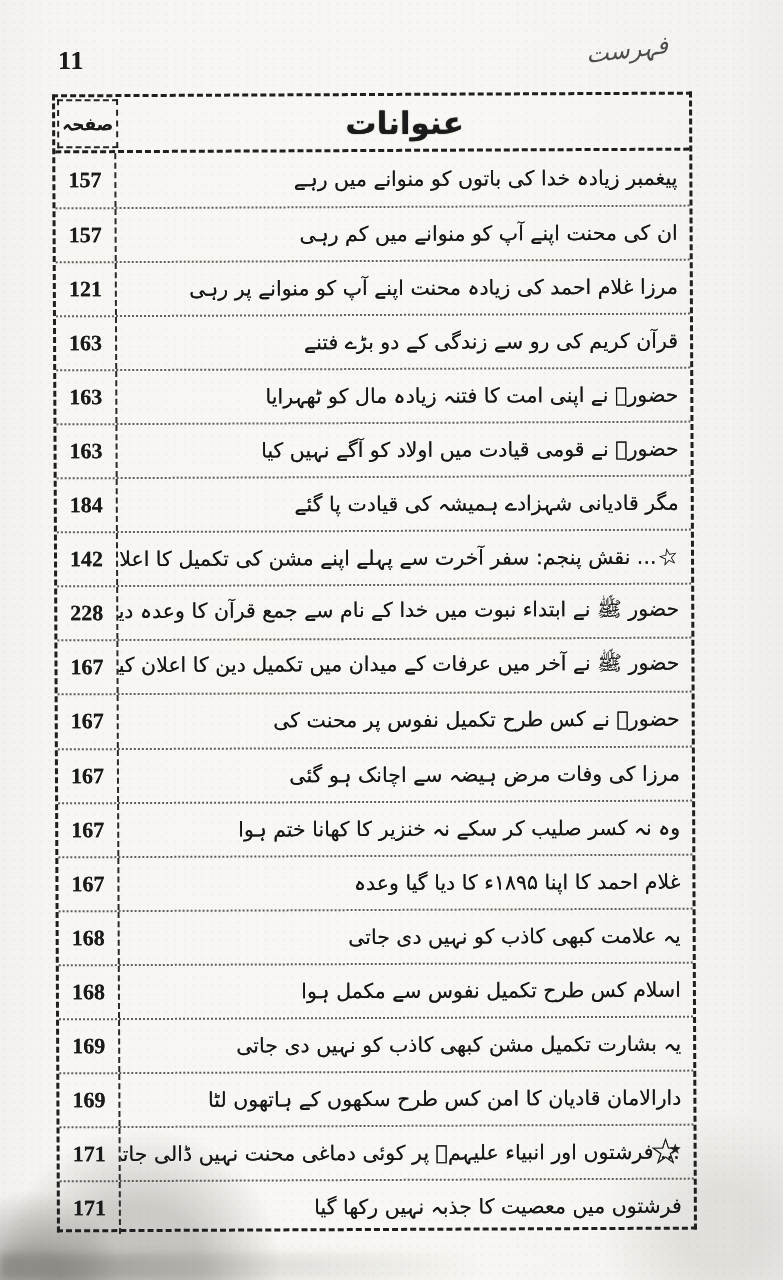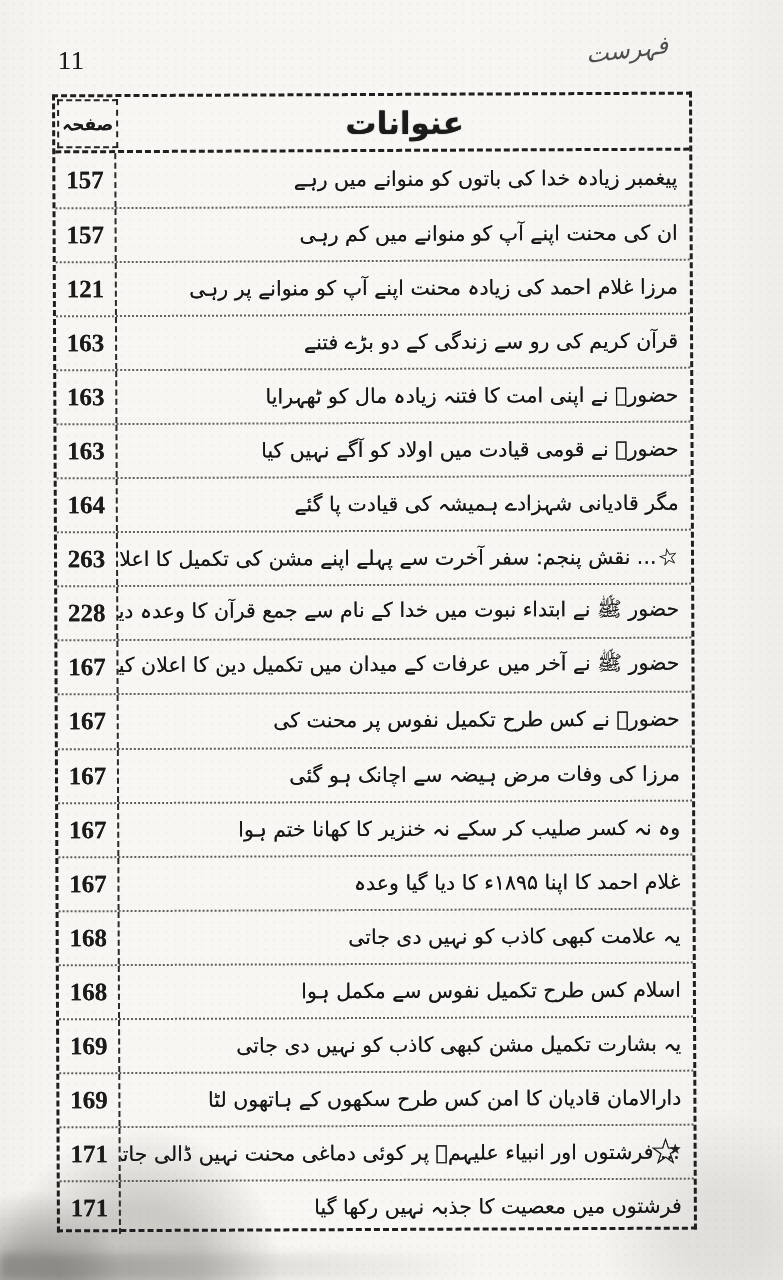--- a/index.html
+++ b/index.html
@@ -19,21 +19,21 @@
     background-size:auto,auto,auto,9px 9px,auto;
     color:#1b1b1b;
   }
   .bottom-shadow{
     position:absolute;left:0;bottom:0;width:62%;height:26px;
     background:linear-gradient(90deg,rgba(110,107,103,.5),rgba(150,148,144,.22) 55%,transparent);
     filter:blur(5px);
   }
   .folio{
     position:absolute;left:58px;top:46px;
-    font-family:"Liberation Serif",serif;font-weight:400;font-size:26px;
+    font-family:"Liberation Serif",serif;font-weight:700;font-size:26px;
     letter-spacing:1px;text-shadow:0 0 .6px rgba(0,0,0,.75);
   }
   .handwritten{
     position:absolute;left:572px;top:36px;width:110px;text-align:center;
     font-family:"DejaVu Sans",sans-serif;font-style:italic;font-size:24px;
     color:#3b3b3b;transform:rotate(-7deg);opacity:.9;
   }
   .toc-table{
     position:absolute;left:52px;top:93px;width:640px;height:1138px;
     border:3px dashed #1f1f1f;box-sizing:border-box;
@@ -58,21 +58,21 @@
   }
   .row{
     display:flex;height:54.05px;box-sizing:border-box;
     border-top:2px dotted rgba(45,44,42,.75);
   }
   .row:first-child{border-top:none;}
   .cell-page{
     width:61px;flex:0 0 61px;box-sizing:border-box;
     border-right:2.5px dashed #2a2a2a;
     display:flex;align-items:center;justify-content:center;
-    font-family:"Liberation Serif",serif;font-weight:700;font-size:25px;
+    font-family:"Liberation Serif",serif;font-weight:700;font-size:22px;
     text-shadow:0 0 .5px rgba(0,0,0,.8);
   }
   .cell-title{
     flex:1;direction:rtl;display:flex;align-items:center;
     padding:0 12px 0 6px;box-sizing:border-box;
     font-size:20.5px;white-space:nowrap;overflow:hidden;
     color:#161616;text-shadow:0 0 .5px rgba(0,0,0,.7);
   }
   .star{display:inline-flex;align-items:center;justify-content:center;margin-left:2px;}
   .star.small{font-size:23px;line-height:1;transform:rotate(-12deg);}
@@ -125,27 +125,27 @@
             <span>حضورؐ نے اپنی امت کا فتنہ زیادہ مال کو ٹھہرایا</span>
           </div>
         </div>
         <div class="row">
           <div class="cell-page">163</div>
           <div class="cell-title">
             <span>حضورؐ نے قومی قیادت میں اولاد کو آگے نہیں کیا</span>
           </div>
         </div>
         <div class="row">
-          <div class="cell-page">164</div>
+          <div class="cell-page">184</div>
           <div class="cell-title">
             <span>مگر قادیانی شہزادے ہمیشہ کی قیادت پا گئے</span>
           </div>
         </div>
         <div class="row">
-          <div class="cell-page">263</div>
+          <div class="cell-page">142</div>
           <div class="cell-title">
             <span class="star small">☆</span>
             <span>... نقش پنجم: سفر آخرت سے پہلے اپنے مشن کی تکمیل کا اعلان</span>
           </div>
         </div>
         <div class="row">
           <div class="cell-page">228</div>
           <div class="cell-title">
             <span>حضور ﷺ نے ابتداء نبوت میں خدا کے نام سے جمع قرآن کا وعدہ دیا</span>
           </div>

